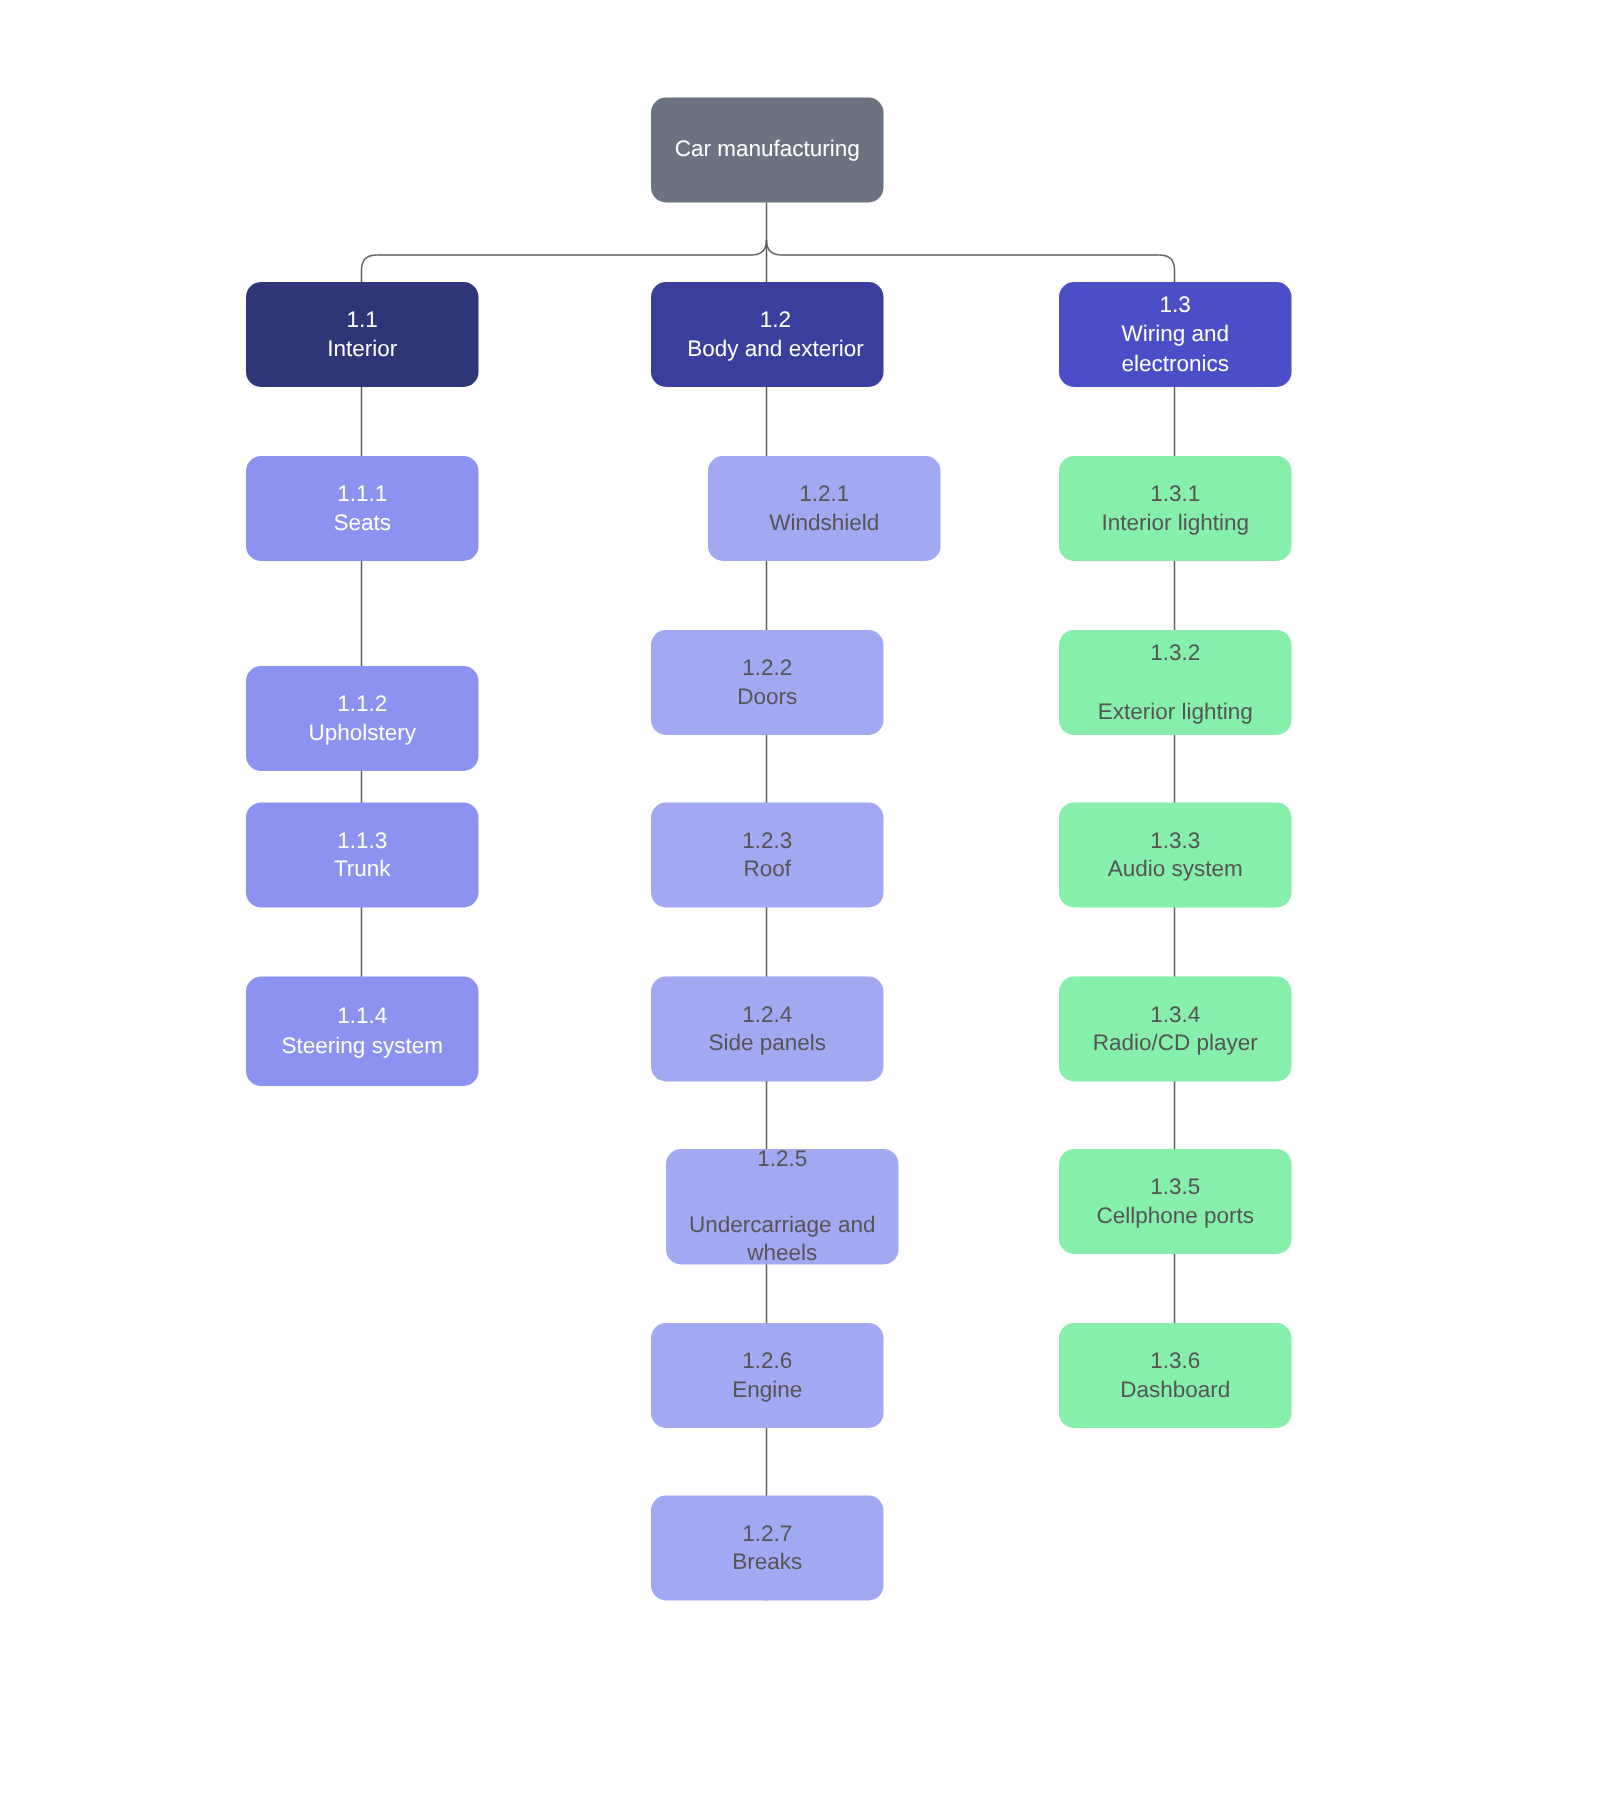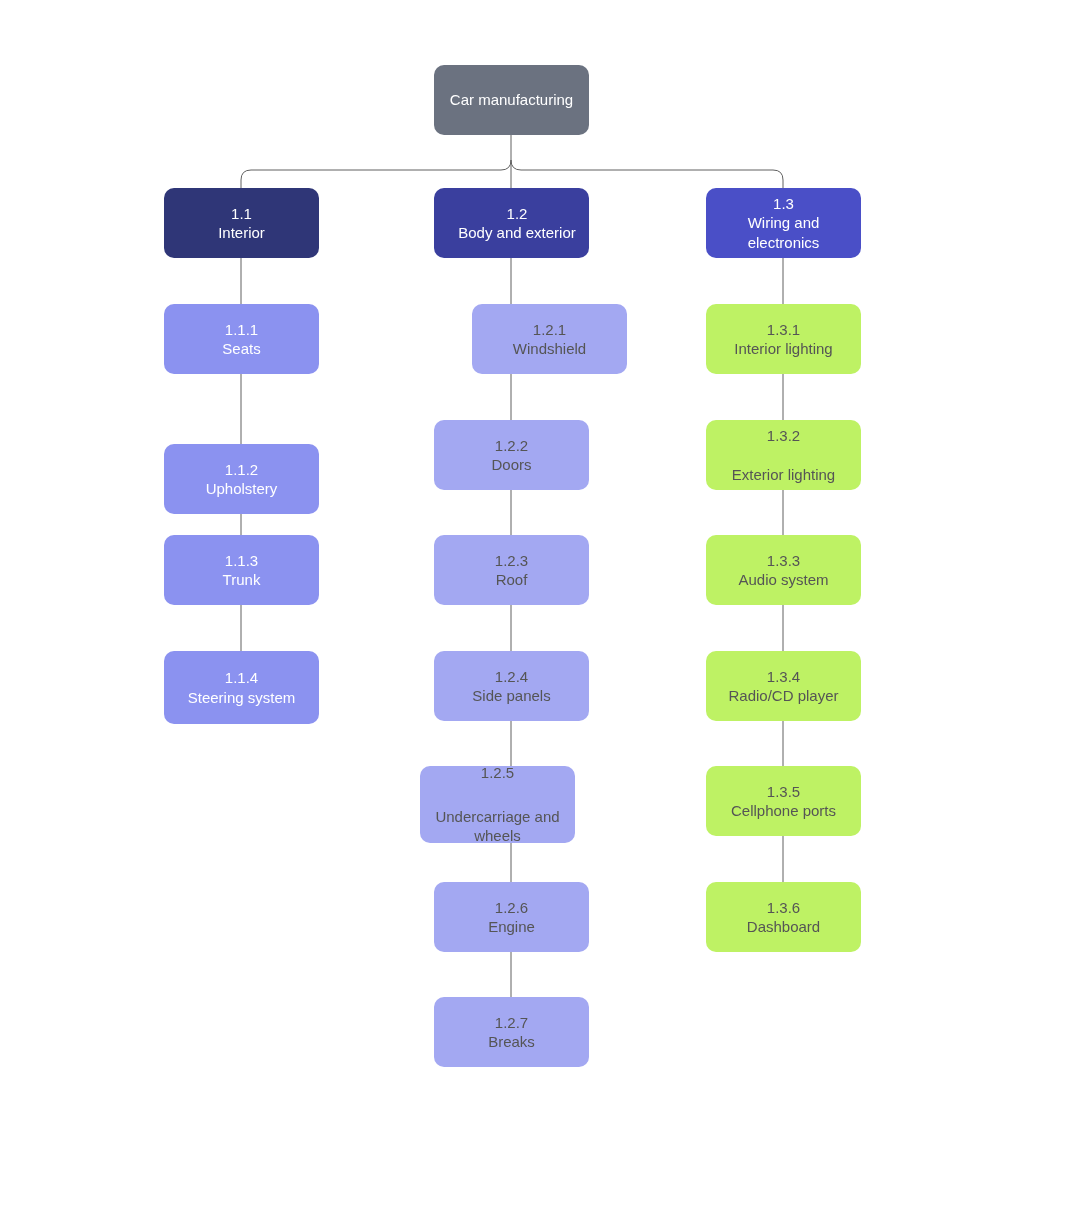--- a/index.html
+++ b/index.html
@@ -45,21 +45,21 @@
     color: #555;
     font-weight: 400;
   }
   
   .b1 { background: #2f3677; text-align: center; }         
   .b2 { background: #3a3f9e; }         
   .b3 { background: #4a4fc7; }         
   
   .l1 { background: #8b92f0; color:#fff; }
   .l2 { background: #a3a8f2; color:#555; }
-  .l3 { background: #bef264; color:#555; }
+  .l3 { background: #86efac; color:#555; }
 
   svg.connectors {
     position: absolute;
     left: 0; top: 0;
     width: 1076px;
     height: 1208px;
     pointer-events: none;
   }
   svg.connectors path,
   svg.connectors line {
@@ -135,21 +135,21 @@
     <span class="lbl">Doors</span>
   </div>
   <div class="node leaf l2" style="left:434px; top:535px; width:155px; height:70px;">
     <span class="num">1.2.3</span>
     <span class="lbl">Roof</span>
   </div>
   <div class="node leaf l2" style="left:434px; top:651px; width:155px; height:70px;">
     <span class="num">1.2.4</span>
     <span class="lbl">Side panels</span>
   </div>
-  <div class="node leaf l2" style="left:420px; top:766px; width:155px; height:77px;gap:24px;">
+  <div class="node leaf l2" style="left:444px; top:766px; width:155px; height:77px;gap:24px;">
     <span class="num">1.2.5</span>
     <span class="lbl">Undercarriage and wheels</span>
   </div>
   <div class="node leaf l2" style="left:434px; top:882px; width:155px; height:70px;">
     <span class="num">1.2.6</span>
     <span class="lbl">Engine</span>
   </div>
   <div class="node leaf l2" style="left:434px; top:997px; width:155px; height:70px;">
     <span class="num">1.2.7</span>
     <span class="lbl">Breaks</span>

